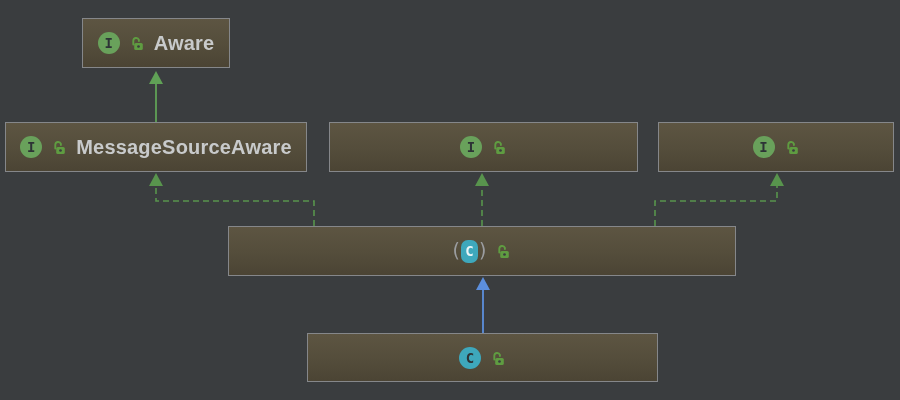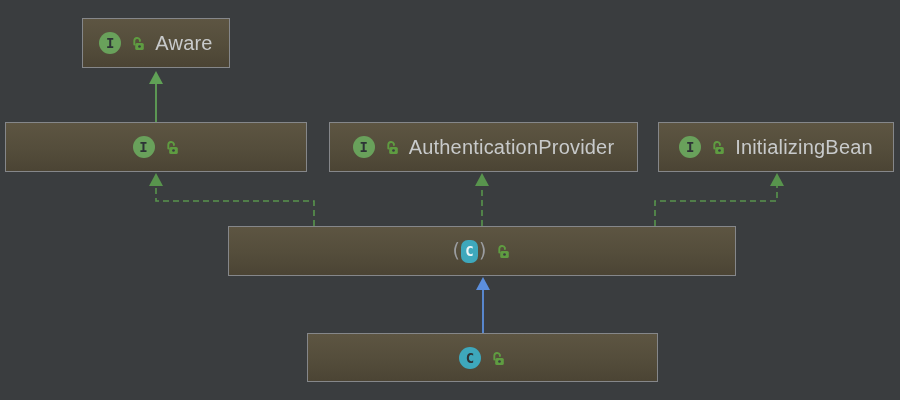--- a/index.html
+++ b/index.html
@@ -35,20 +35,21 @@
     align-items: center;
     justify-content: center;
     gap: 9px;
     white-space: nowrap;
     color: #c8cacb;
     font-size: 20px;
     cursor: default;
   }
   .node .label {
     letter-spacing: 0.2px;
+    font-weight: bold;
   }
   .badge-wrap {
     display: flex;
     align-items: center;
     gap: 1px;
   }
   .badge {
     width: 22px;
     height: 22px;
     border-radius: 50%;
@@ -105,42 +106,41 @@
       </div>
       <div class="node" style="left: 5px; top: 122px; width: 302px; height: 50px;">
         <span class="badge-wrap">
           <span class="badge" style="background: rgb(105, 161, 91); color: rgb(45, 51, 54);">I</span>
         </span>
         <svg width="16" height="16" viewBox="0 0 16 16" class="lock">
           <path d="M4.3 9.5 L4.3 5.6 A2.9 2.9 0 0 1 9.9 4.9 L9.9 6.1" fill="none" stroke="#5f9c41" stroke-width="1.9" stroke-linecap="round"></path>
           <rect x="5.2" y="8" width="8.6" height="7" rx="1.6" fill="#5f9c41"></rect>
           <circle cx="9.5" cy="11.5" r="1.35" fill="#3a3d3f"></circle>
         </svg>
+        <span class="label">MessageSourceAware</span>
       </div>
       <div class="node" style="left: 329px; top: 122px; width: 309px; height: 50px;">
         <span class="badge-wrap">
           <span class="badge" style="background: rgb(105, 161, 91); color: rgb(45, 51, 54);">I</span>
         </span>
         <svg width="16" height="16" viewBox="0 0 16 16" class="lock">
           <path d="M4.3 9.5 L4.3 5.6 A2.9 2.9 0 0 1 9.9 4.9 L9.9 6.1" fill="none" stroke="#5f9c41" stroke-width="1.9" stroke-linecap="round"></path>
           <rect x="5.2" y="8" width="8.6" height="7" rx="1.6" fill="#5f9c41"></rect>
           <circle cx="9.5" cy="11.5" r="1.35" fill="#3a3d3f"></circle>
         </svg>
-        <span class="label">AuthenticationProvider</span>
       </div>
       <div class="node" style="left: 658px; top: 122px; width: 236px; height: 50px;">
         <span class="badge-wrap">
           <span class="badge" style="background: rgb(105, 161, 91); color: rgb(45, 51, 54);">I</span>
         </span>
         <svg width="16" height="16" viewBox="0 0 16 16" class="lock">
           <path d="M4.3 9.5 L4.3 5.6 A2.9 2.9 0 0 1 9.9 4.9 L9.9 6.1" fill="none" stroke="#5f9c41" stroke-width="1.9" stroke-linecap="round"></path>
           <rect x="5.2" y="8" width="8.6" height="7" rx="1.6" fill="#5f9c41"></rect>
           <circle cx="9.5" cy="11.5" r="1.35" fill="#3a3d3f"></circle>
         </svg>
-        <span class="label">InitializingBean</span>
       </div>
       <div class="node" style="left: 228px; top: 226px; width: 508px; height: 50px;">
         <span class="badge-wrap">
           <span class="paren" style="color: rgb(155, 157, 160);">(</span>
           <span class="badge abstract" style="background: rgb(62, 168, 188); color: rgb(233, 245, 247);">C</span>
           <span class="paren" style="color: rgb(155, 157, 160);">)</span>
         </span>
         <svg width="16" height="16" viewBox="0 0 16 16" class="lock">
           <path d="M4.3 9.5 L4.3 5.6 A2.9 2.9 0 0 1 9.9 4.9 L9.9 6.1" fill="none" stroke="#5f9c41" stroke-width="1.9" stroke-linecap="round"></path>
           <rect x="5.2" y="8" width="8.6" height="7" rx="1.6" fill="#5f9c41"></rect>

